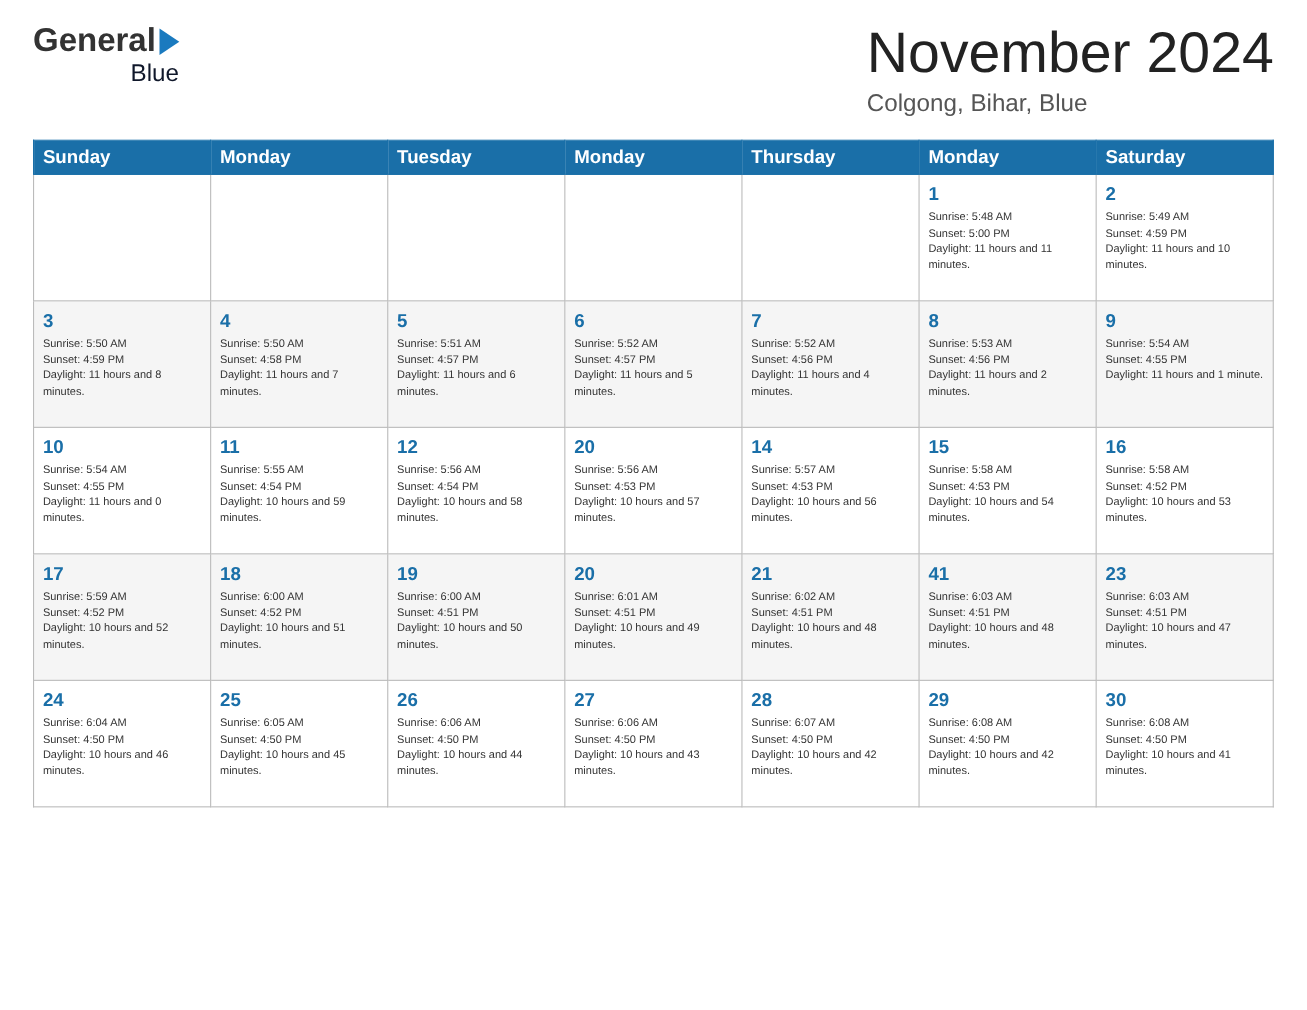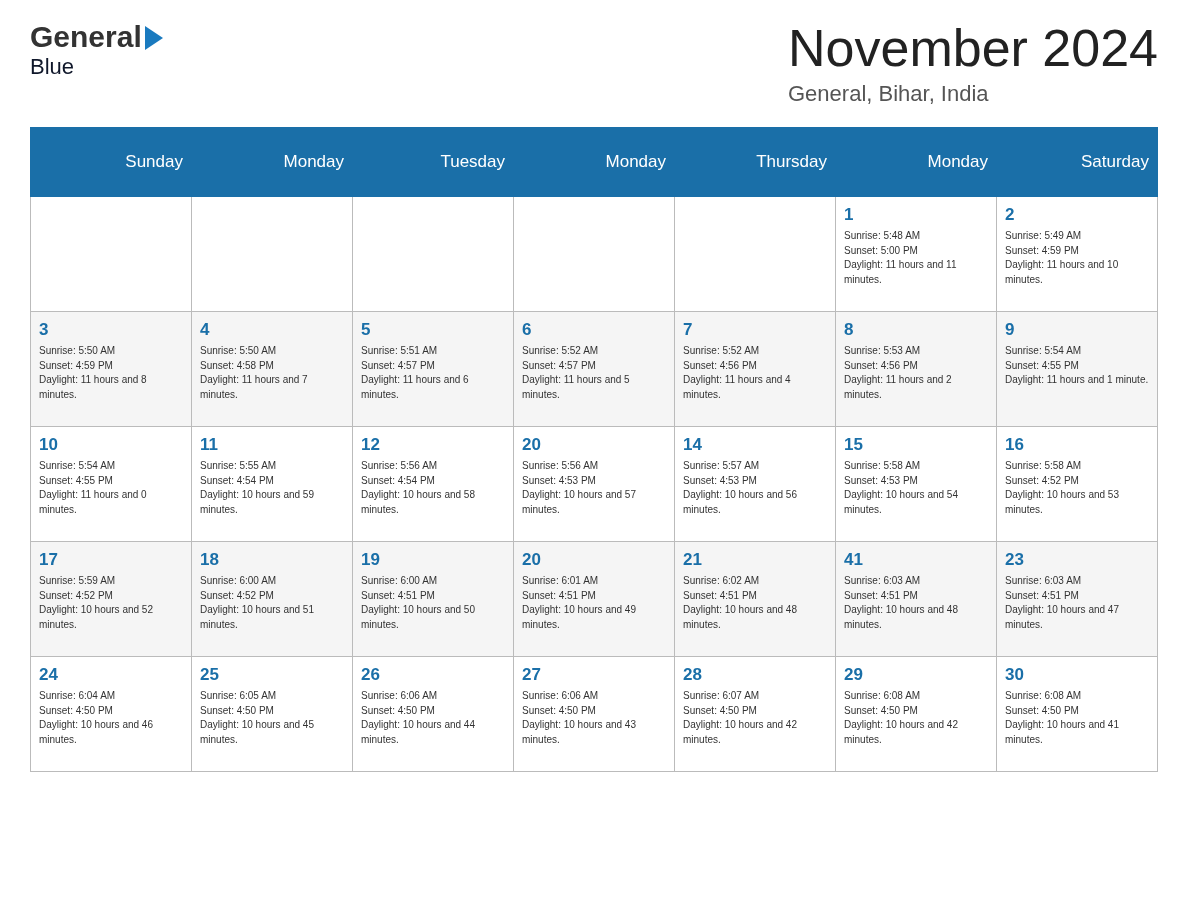--- a/index.html
+++ b/index.html
@@ -12,21 +12,21 @@
     }
     .header-area {
       display: flex;
       justify-content: space-between;
       align-items: flex-start;
       margin-bottom: 20px;
     }
     .logo {
       display: flex;
       flex-direction: column;
-      align-items: flex-start;
+      align-items: flex-end;
     }
     .title-area {
     }
     .month-title {
       font-size: 52px;
       font-weight: normal;
       color: #222;
       line-height: 1.1;
     }
     .location-title {
@@ -35,24 +35,24 @@
       margin-top: 4px;
     }
     .calendar-table {
       width: 100%;
       border-collapse: collapse;
       border: 1px solid #999;
     }
     .calendar-table thead tr th {
       background-color: #1a6fa8;
       color: #fff;
-      padding: 24px 8px;
+      padding: 5px 8px;
       font-size: 17px;
-      font-weight: normal;
-      text-align: right;
+      font-weight: bold;
+      text-align: left;
       border: 1px solid #1a6fa8;
     }
     .calendar-table tbody tr td {
       vertical-align: top;
       padding: 8px 8px 10px 8px;
       border: 1px solid #bbb;
       width: 14.28%;
       min-height: 110px;
       height: 115px;
       font-size: 13px;
@@ -110,21 +110,21 @@
 <div class="header-area">
   <div class="logo">
     <div class="logo-wrapper">
       <span class="logo-text-general">General</span>
       <span class="logo-arrow"></span>
     </div>
     <div class="logo-row2">Blue</div>
   </div>
   <div class="title-area">
     <div class="month-title">November 2024</div>
-    <div class="location-title">General, Bihar, India</div>
+    <div class="location-title">Colgong, Bihar, Blue</div>
   </div>
 </div>
 
 <table class="calendar-table">
   <thead>
     <tr>
       <th>Sunday</th>
       <th>Monday</th>
       <th>Tuesday</th>
       <th>Monday</th>

